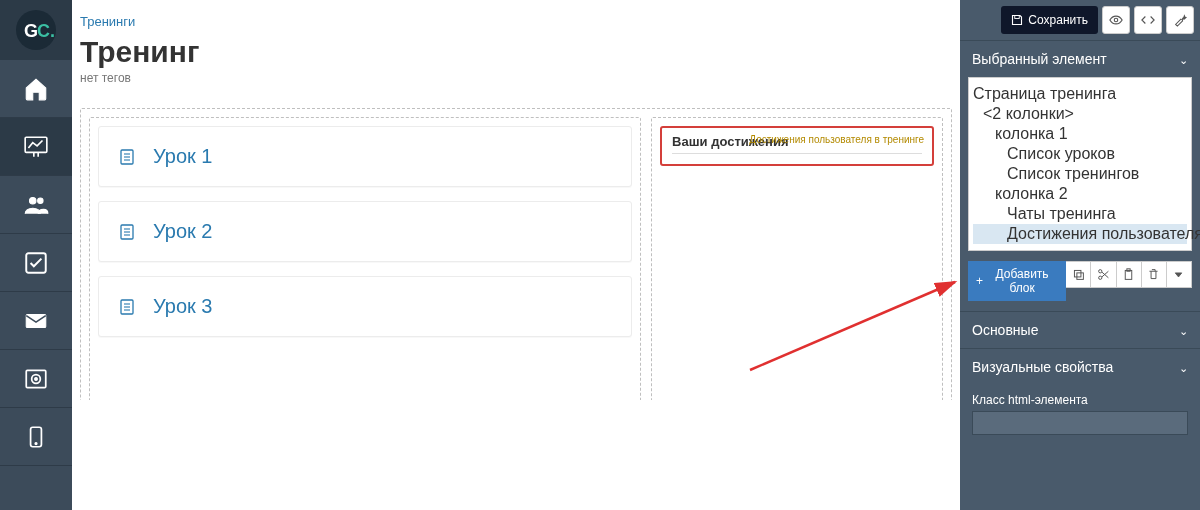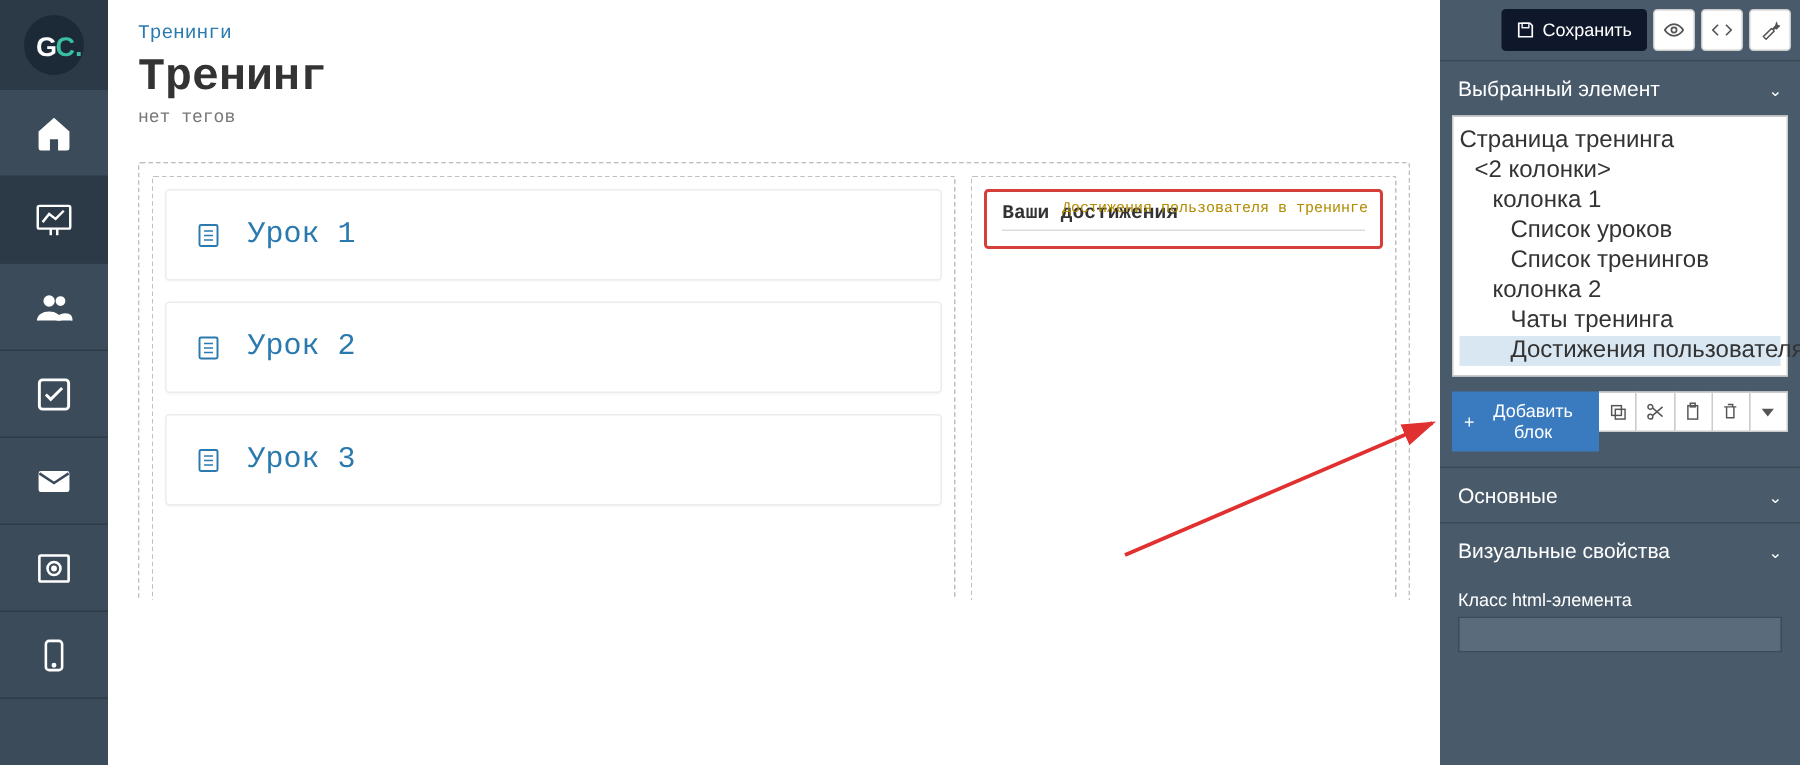--- a/index.html
+++ b/index.html
@@ -5,21 +5,21 @@
 * { box-sizing: border-box; margin: 0; padding: 0; }
 body { font-family: -apple-system, BlinkMacSystemFont, "Segoe UI", Arial, sans-serif; background: #fff; width: 1200px; height: 510px; overflow: hidden; position: relative; }
 
 .sidebar { position: absolute; left: 0; top: 0; width: 72px; height: 510px; background: #3c4b5a; }
 .logo { width: 72px; height: 60px; display: flex; align-items: center; justify-content: center; background: #2c3a47; }
 .logo svg { width: 42px; height: 42px; }
 .nav-item { width: 72px; height: 58px; display: flex; align-items: center; justify-content: center; border-bottom: 1px solid #2e3b48; cursor: pointer; }
 .nav-item.active { background: #2c3a47; }
 .nav-item svg { width: 26px; height: 26px; fill: #fff; stroke: #fff; }
 
-.main { position: absolute; left: 72px; top: 0; right: 240px; height: 400px; padding: 14px 20px; background: #fff; overflow: hidden; font-family: Liberation Mono, monospace; }
+.main { position: absolute; left: 72px; top: 0; right: 240px; height: 400px; padding: 14px 8px; background: #fff; overflow: hidden; }
 .breadcrumb { font-size: 13px; color: #2a7aaf; margin-bottom: 6px; }
 .page-title { font-size: 30px; font-weight: 700; color: #333; }
 .no-tags { font-size: 12px; color: #777; margin-top: 2px; margin-bottom: 23px; }
 
 .builder-area { border: 1px dashed #bfbfbf; padding: 8px; border-radius: 2px; }
 .two-cols { display: flex; gap: 10px; }
 .col { border: 1px dashed #bfbfbf; padding: 8px; min-height: 300px; border-radius: 2px; }
 .col.left { flex: 1.95; }
 .col.right { flex: 1; }
 

